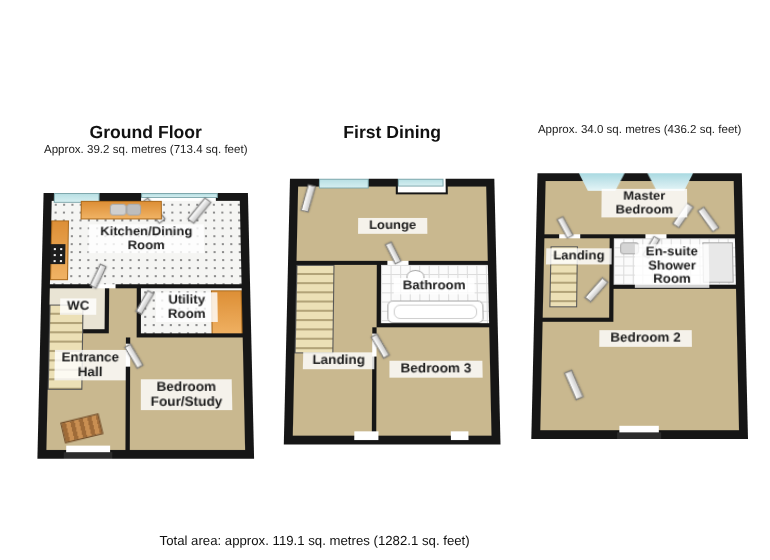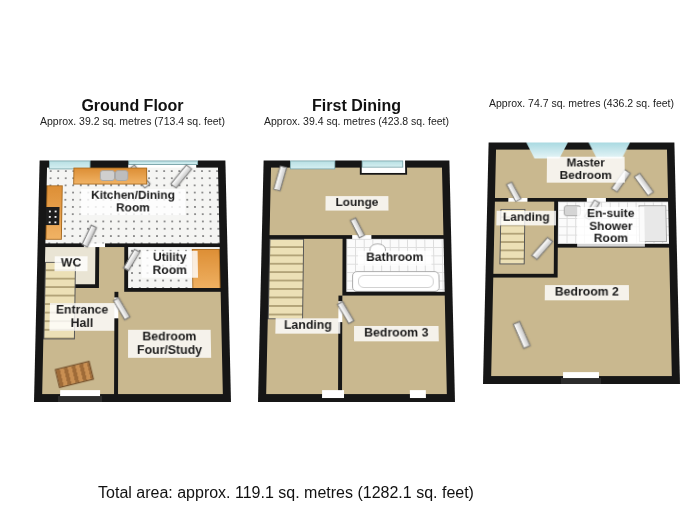--- a/index.html
+++ b/index.html
@@ -1,20 +1,20 @@
 <!DOCTYPE html>
 <html style="--wall: #161616; --floor: #c9b88f; --window: #d4eef0; --counter: #f0b264;"><head>
 <meta charset="utf-8">
 <style>
   html,body { margin:0; padding:0; }
   body {
     width:700px; height:509px; position:relative; overflow:hidden;
     background:#ffffff; font-family:"Liberation Sans", sans-serif;
   }
-  .panel { position:absolute; top:97px; width:197px; text-align:center; }
+  .panel { position:absolute; top:112px; width:197px; text-align:center; }
   .ptitle { font-size:16px; font-weight:bold; color:#111; line-height:18px; }
   .psub   { font-size:10.5px; color:#222; line-height:13px; }
   .plan {
     position:relative; width:197px; height:258px; margin-top:16px;
     background:var(--wall); transform:perspective(520px) rotateX(7deg);
     transform-origin:50% 100%;
   }
   .inner { position:absolute; left:8px; top:8px; width:181px; height:242px; background:#ffffff; }
   .room, .wall, .gap, .win, .counter, .stairs, .door, .fixture, .rlabel, .dormer, .mat, .oven, .step { position:absolute; }
   .beige { background:var(--floor); }
@@ -30,21 +30,21 @@
   .fixture { background:#ffffff; border:1px solid #a8a8a8; }
   .oven { background:#1d1d1d; background-image:radial-gradient(#f2f2f2 1.1px, transparent 1.3px); background-size:6px 6px; background-position:1px 2px; }
   .mat { background:repeating-linear-gradient(90deg,#9f6b38 0 4px,#c98f52 4px 8px); border:1px solid #6b4420; transform:rotate(-14deg); }
   .step { background:#2c2c2c; }
   .rlabel {
     background:rgba(255,255,255,0.82); color:#1b1b1b; font-weight:bold;
     font-size:12.5px; line-height:1.08; text-align:center; padding:1px 2px;
   }
   .total {
     position:absolute; top:484px; left:0; width:572px; text-align:center;
-    font-size:16px; color:#111;
+    font-size:12px; color:#111;
   }
 </style>
 </head>
 <body>
 
 <div class="panel" style="left:34px">
   <div class="ptitle">Ground Floor</div>
   <div class="psub">Approx. 39.2 sq. metres (713.4 sq. feet)</div>
   <div class="plan">
     <div class="inner">
@@ -88,21 +88,20 @@
       <div class="rlabel" style="left:86px;top:176px;width:80px">Bedroom Four/Study</div>
     </div>
 
     <div class="gap" style="left:26px;top:246px;width:40px;height:8px"></div>
     <div class="step" style="left:24px;top:252px;width:44px;height:6px"></div>
   </div>
 </div>
 
 <div class="panel" style="left:258px">
   <div class="ptitle">First Dining</div>
-  <div class="psub">Approx. 39.4 sq. metres (423.8 sq. feet)</div>
   <div class="plan">
     <div class="inner">
 
       <div class="room beige" style="left:0;top:0;width:181px;height:75px"></div>
       <div class="room beige" style="left:0;top:79px;width:181px;height:163px"></div>
       <div class="room tile" style="left:80px;top:79px;width:101px;height:57px"></div>
 
       <div class="win" style="left:20px;top:-8px;width:46px;height:8px"></div>
       <div class="gap" style="left:94px;top:-8px;width:46px;height:14px;border:2px solid #161616;border-top:none"></div>
       <div class="win" style="left:96px;top:-8px;width:42px;height:6px"></div>
@@ -126,21 +125,21 @@
       <div class="rlabel" style="left:92px;top:92px;width:72px">Bathroom</div>
       <div class="rlabel" style="left:8px;top:164px;width:62px">Landing</div>
       <div class="rlabel" style="left:88px;top:172px;width:82px">Bedroom 3</div>
     </div>
     <div class="gap" style="left:64px;top:246px;width:22px;height:8px"></div>
     <div class="gap" style="left:152px;top:246px;width:16px;height:8px"></div>
   </div>
 </div>
 
 <div class="panel" style="left:483px">
-  <div class="psub">Approx. 74.7 sq. metres (436.2 sq. feet)</div>
+  <div class="psub">Approx. 34.0 sq. metres (436.2 sq. feet)</div>
   <div class="plan">
     <div class="inner">
 
       <div class="room beige" style="left:0;top:0;width:181px;height:54px"></div>
       <div class="room beige" style="left:0;top:58px;width:181px;height:184px"></div>
       <div class="room tile" style="left:66px;top:58px;width:115px;height:46px"></div>
       <div class="room beige" style="left:0;top:58px;width:62px;height:78px"></div>
 
       <div class="dormer" style="left:32px;top:-8px;width:44px;height:18px"></div>
       <div class="dormer" style="left:98px;top:-8px;width:44px;height:18px"></div>

